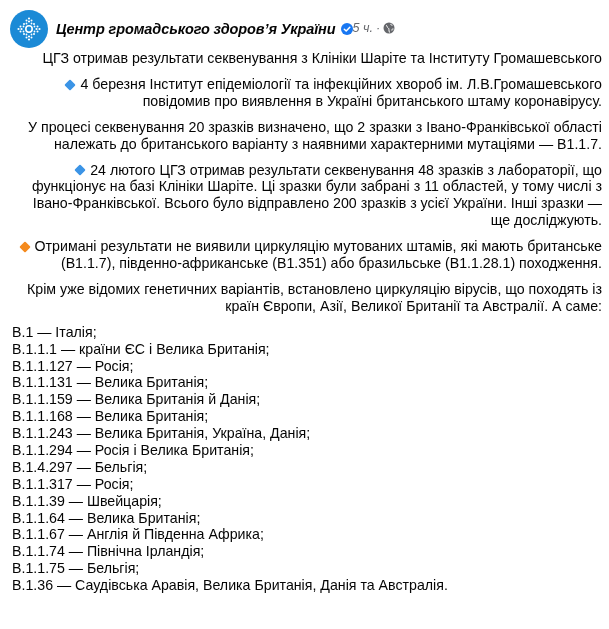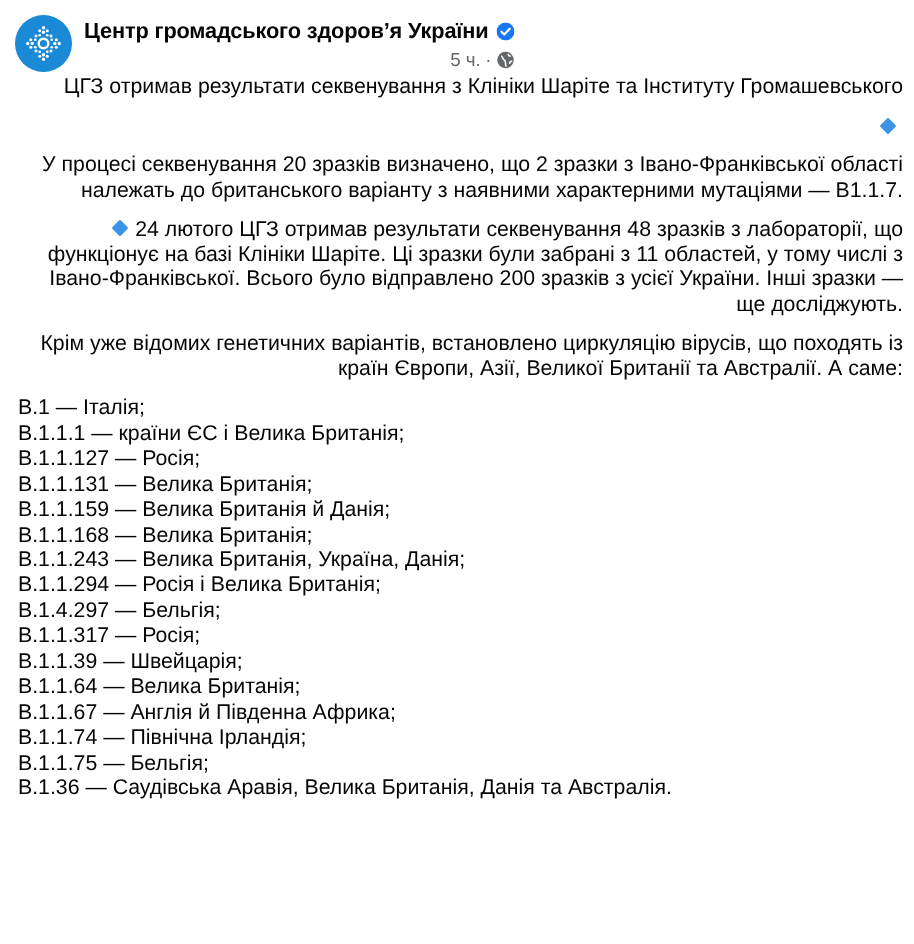--- a/index.html
+++ b/index.html
@@ -29,22 +29,23 @@
     border-radius: 50%;
     background: #1b8ad6;
     display: flex;
     align-items: center;
     justify-content: center;
     flex-shrink: 0;
   }
   .header-text {
     margin-left: 8px;
     display: flex;
-    flex-direction: column;
+    flex-direction: row;
     justify-content: center;
+    font-style: italic;
   }
   .author-row {
     display: flex;
     align-items: center;
     height: 20px;
   }
   .author-name {
     font-size: 14.5px;
     font-weight: bold;
     color: #050505;
@@ -165,29 +166,32 @@
         </svg>
       </span>
     </div>
   </div>
 </div>
 
 <div class="post-body">
   <p>ЦГЗ отримав результати секвенування з Клініки Шаріте та Інституту Громашевського</p>
 
   <p>
-    <span class="diamond" style="background:#3b94e6"></span>
+    <span class="diamond" style="background:#3b94e6"></span><span>4 березня Інститут епідеміології та інфекційних хвороб ім. Л.В.Громашевського повідомив про виявлення в Україні британського штаму коронавірусу.</span>
   </p>
 
   <p>У процесі секвенування 20 зразків визначено, що 2 зразки з Івано-Франківської області належать до британського варіанту з наявними характерними мутаціями — В1.1.7.</p>
 
   <p>
     <span class="diamond" style="background:#3b94e6"></span><span>24 лютого ЦГЗ отримав результати секвенування 48 зразків з лабораторії, що функціонує на базі Клініки Шаріте. Ці зразки були забрані з 11 областей, у тому числі з Івано-Франківської. Всього було відправлено 200 зразків з усієї України. Інші зразки — ще досліджують.</span>
   </p>
 
+  <p>
+    <span class="diamond" style="background:#f48a1e"></span><span>Отримані результати не виявили циркуляцію мутованих штамів, які мають британське (В1.1.7), південно-африканське (В1.351) або бразильське (В1.1.28.1) походження.</span>
+  </p>
 
   <p>Крім уже відомих генетичних варіантів, встановлено циркуляцію вірусів, що походять із країн Європи, Азії, Великої Британії та Австралії. А саме:</p>
 
   <ul class="strain-list">
     <li>В.1 — Італія;</li>
     <li>В.1.1.1 — країни ЄС і Велика Британія;</li>
     <li>В.1.1.127 — Росія;</li>
     <li>В.1.1.131 — Велика Британія;</li>
     <li>В.1.1.159 — Велика Британія й Данія;</li>
     <li>В.1.1.168 — Велика Британія;</li>

